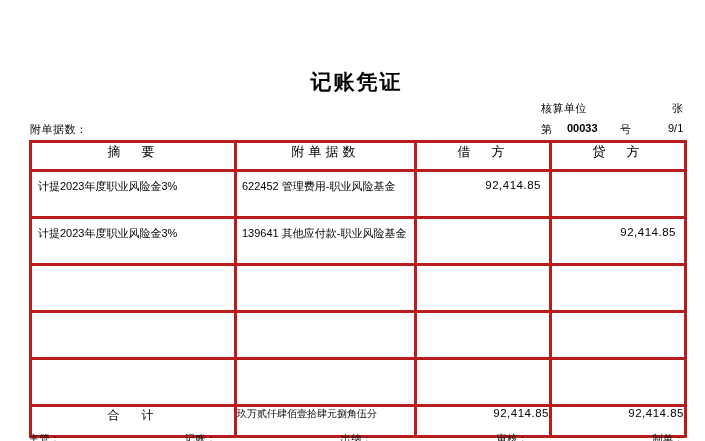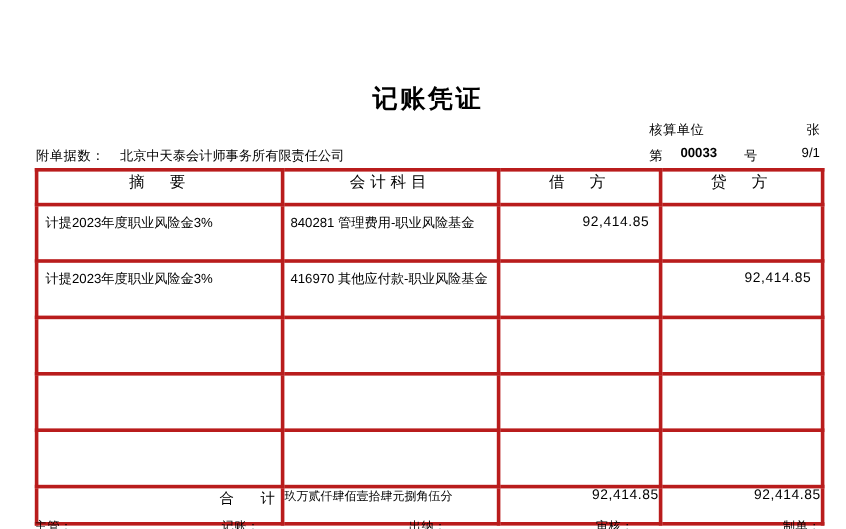--- a/index.html
+++ b/index.html
@@ -134,21 +134,21 @@
   .amount-text {
     padding: 7px 8px 0 0;
     font-size: 11.5px;
     text-align: right;
     font-family: "Liberation Sans", sans-serif;
     letter-spacing: 0.5px;
   }
   td.total-label {
     height: 28px;
     vertical-align: middle;
-    text-align: right;
+    text-align: center;
     font-size: 12px;
     font-weight: bold;
     letter-spacing: 5px;
     font-family: Liberation Sans, sans-serif;
   }
   td.total-words {
     height: 28px;
     vertical-align: middle;
     padding-left: 8px;
     font-size: 10px;
@@ -181,63 +181,62 @@
 <body>
 
 <div class="voucher">
 
   <div class="title">记账凭证</div>
 
   <div class="attach-label">核算单位</div>
   <div class="attach-unit">张</div>
 
   <div class="unit-label">附单据数：</div>
-  <div class="unit-value">北京中天泰会计师事务所有限责任公司</div>
 
   <div class="no-label">第</div>
   <div class="no-value">00033</div>
   <div class="no-suffix">号</div>
   <div class="page-no">9/1</div>
 
   <table class="grid">
     <colgroup>
       <col style="width:205px">
       <col style="width:180px">
       <col style="width:135px">
       <col style="width:135px">
     </colgroup>
     <thead>
       <tr>
         <th class="hdr">摘　要</th>
-        <th class="hdr">会计科目</th>
+        <th class="hdr">附单据数</th>
         <th class="hdr">借　方</th>
         <th class="hdr">贷　方</th>
       </tr>
     </thead>
     <tbody>
       <tr>
         <td class="row-cell">
             <div class="summary-text">计提2023年度职业风险金3%</div>
           </td>
         <td class="row-cell">
-            <div class="subject-text">840281  管理费用-职业风险基金</div>
+            <div class="subject-text">622452  管理费用-职业风险基金</div>
           </td>
         <td class="row-cell">
             <div class="amount-text">92,414.85</div>
           </td>
         <td class="row-cell">
             <div class="amount-text"></div>
           </td>
       </tr>
       <tr>
         <td class="row-cell">
             <div class="summary-text">计提2023年度职业风险金3%</div>
           </td>
         <td class="row-cell">
-            <div class="subject-text">416970  其他应付款-职业风险基金</div>
+            <div class="subject-text">139641  其他应付款-职业风险基金</div>
           </td>
         <td class="row-cell">
             <div class="amount-text"></div>
           </td>
         <td class="row-cell">
             <div class="amount-text">92,414.85</div>
           </td>
       </tr>
       <tr>
         <td class="row-cell">

